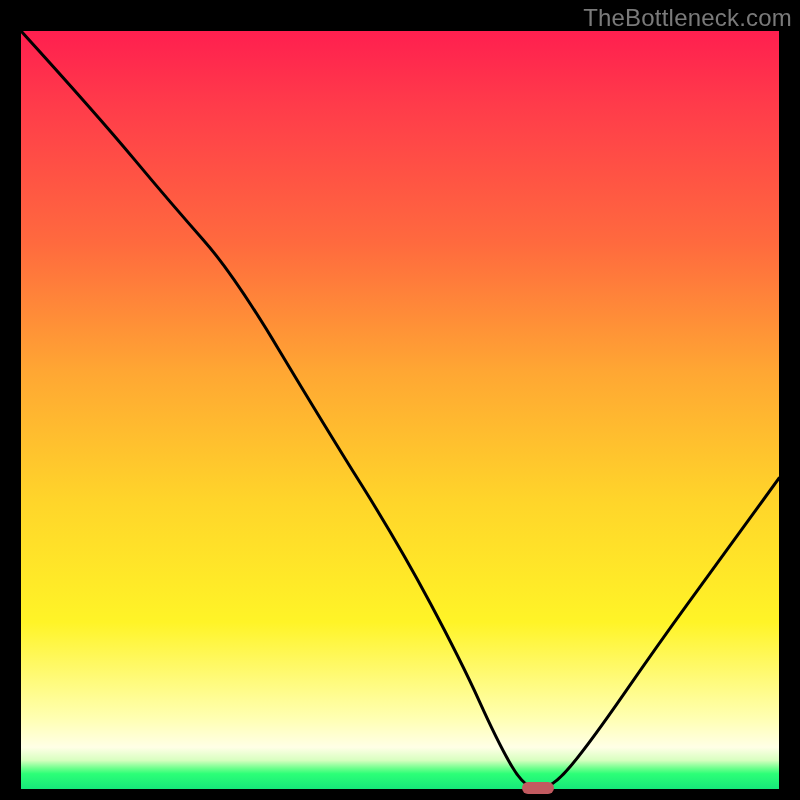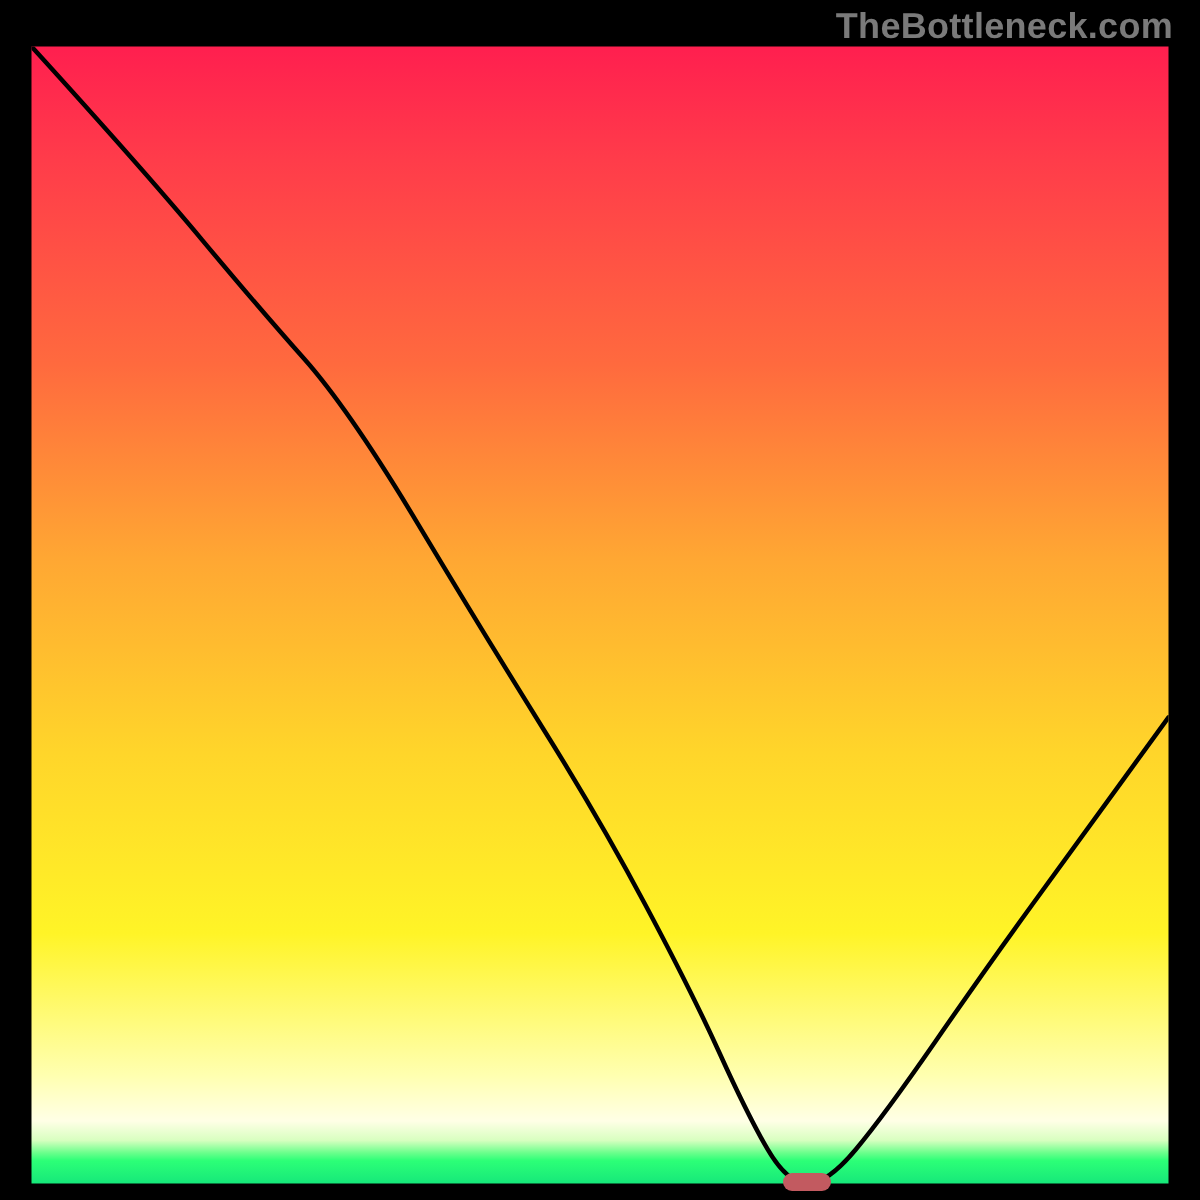--- a/index.html
+++ b/index.html
@@ -12,24 +12,24 @@
   }
   .frame {
     position: relative;
     width: 800px;
     height: 800px;
     background: #000;
   }
   .watermark {
     position: absolute;
     top: 4px;
-    right: 18px;
+    right: 8px;
     font-family: Arial, Helvetica, sans-serif;
     font-size: 24px;
-    font-weight: 700;
+    font-weight: 400;
     color: #7a7a7a;
     letter-spacing: 0.2px;
   }
   .plot {
     position: absolute;
     left: 21px;
     top: 31px;
     width: 758px;
     height: 758px;
     

